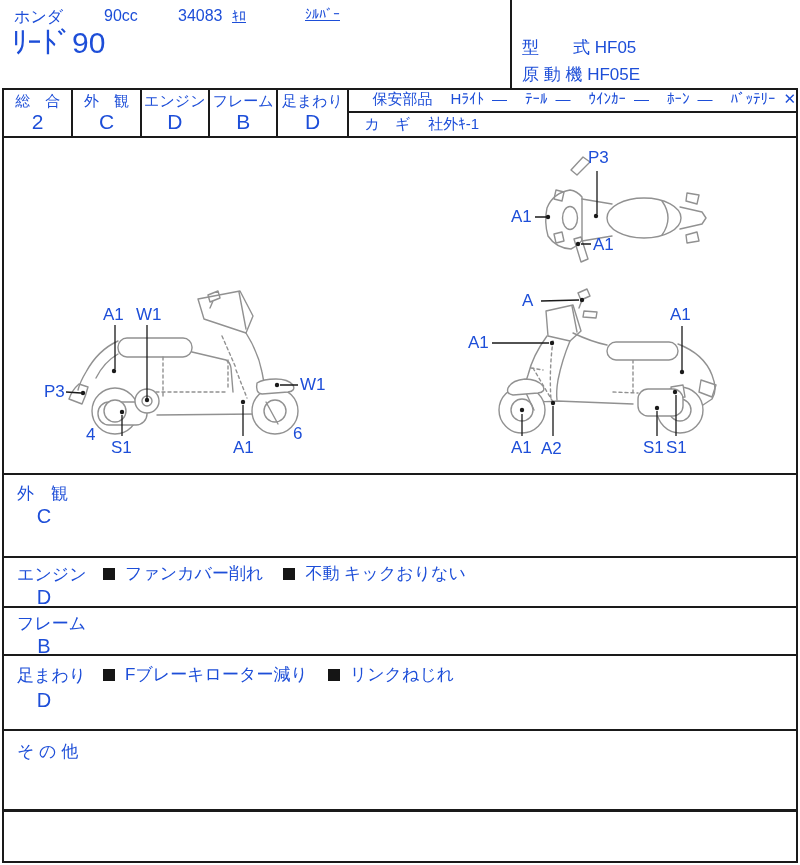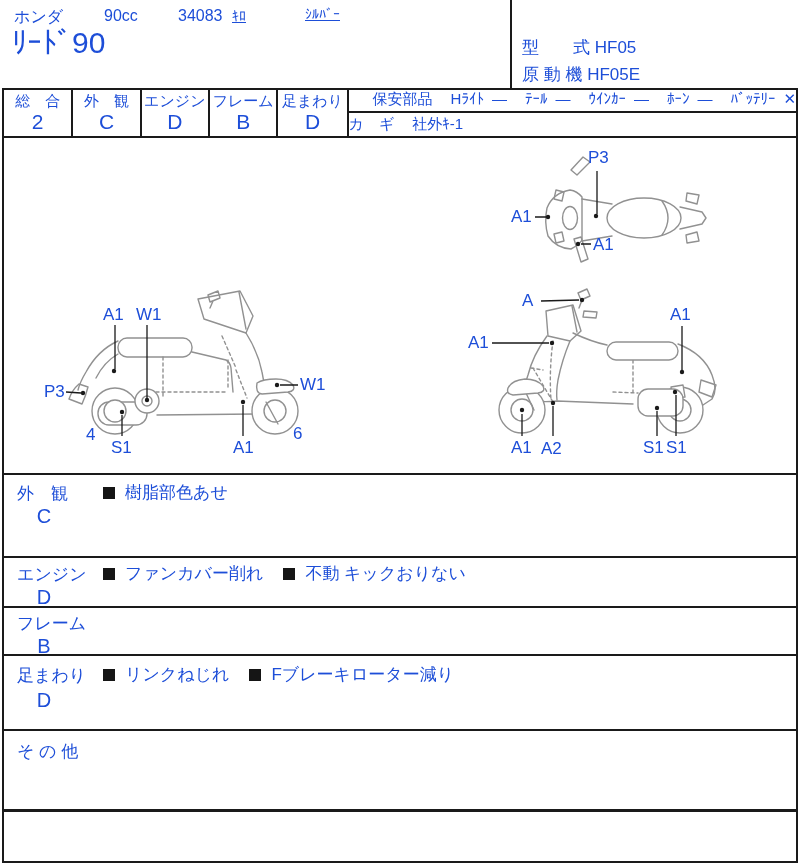--- a/index.html
+++ b/index.html
@@ -30,21 +30,21 @@
   #safety { flex:1; display:flex; flex-direction:column; }
   #safety-top {
     height:23px; border-bottom:2px solid #1a1a1a; display:flex;
     font-size:15px; padding-left:24px; white-space:pre;
   }
   .sp-item { margin-left:18px; white-space:pre; }
   .sp-status { margin-left:8px; }
   .sp-status.bad { font-weight:bold; }
   #safety-key {
     flex:1; display:flex; align-items:center; font-size:15px;
-    padding-left:0; white-space:pre;
+    padding-left:16px; white-space:pre;
   }
   #safety-key .kv { margin-left:18px; }
   
   #bodybox {
     position:absolute; left:2px; top:138px; width:796px; height:725px;
     border:2px solid #1a1a1a; border-top:none;
   }
   .hdiv { position:absolute; left:2px; width:796px; height:2px; background:#1a1a1a; }
   
   .dlabel { position:absolute; font-size:17px; line-height:1; white-space:pre; }
@@ -228,35 +228,34 @@
   <span class="dlabel" style="left:468px;top:334px">A1</span>
   <span class="dlabel" style="left:670px;top:306px">A1</span>
   <span class="dlabel" style="left:511px;top:439px">A1</span>
   <span class="dlabel" style="left:541px;top:440px">A2</span>
   <span class="dlabel" style="left:643px;top:439px">S1</span>
   <span class="dlabel" style="left:666px;top:439px">S1</span>
 
   <span class="sec-label" style="top:482px">外　観</span>
   <span class="sec-grade" style="top:505px">C</span>
   <div class="remarks" style="top:481px">
-    <span class="remark"><span>樹脂部色あせ</span></span>
   </div>
 
   <span class="sec-label" style="top:563px">エンジン</span>
   <span class="sec-grade" style="top:586px">D</span>
   <div class="remarks" style="top:562px">
     <span class="remark"><span>ファンカバー削れ</span></span>
     <span class="remark"><span>不動 キックおりない</span></span>
   </div>
 
   <span class="sec-label" style="top:612px">フレーム</span>
   <span class="sec-grade" style="top:635px">B</span>
 
   <span class="sec-label" style="top:664px">足まわり</span>
   <span class="sec-grade" style="top:689px">D</span>
   <div class="remarks" style="top:663px">
+    <span class="remark"><span>Fブレーキローター減り</span></span>
     <span class="remark"><span>リンクねじれ</span></span>
-    <span class="remark"><span>Fブレーキローター減り</span></span>
   </div>
 
   <span class="sec-label" style="top:740px">そ の 他</span>
 
 </div>
 
 </body></html>

